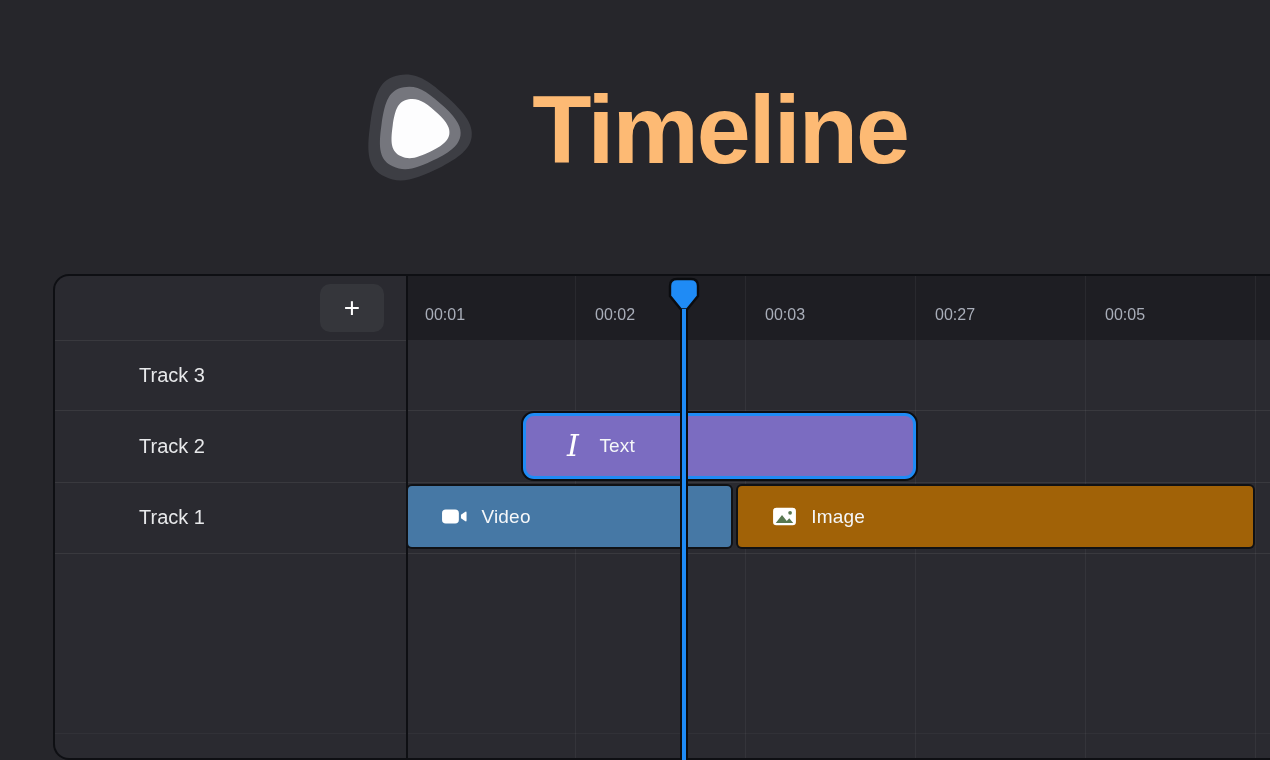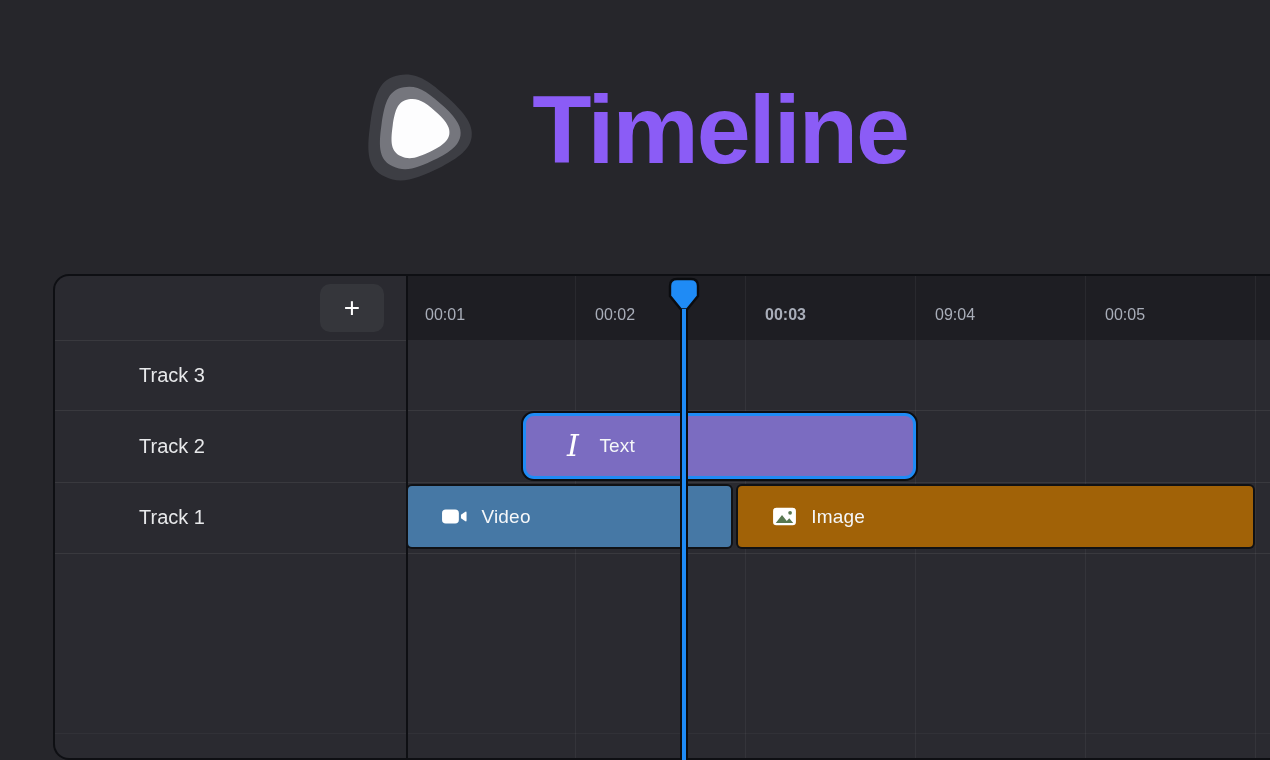--- a/index.html
+++ b/index.html
@@ -8,21 +8,21 @@
     background:#26262b;
     font-family:"Liberation Sans", sans-serif;
   }
 
   
   .logo-row {
     position:absolute; top:64px; left:0; width:100%;
     display:flex; align-items:center; justify-content:center; gap:52px;
   }
   .logo-title {
-    font-size:97px; font-weight:bold; color:#8b5cf6; letter-spacing:-2px;
+    font-size:97px; font-weight:bold; color:#fdba74; letter-spacing:-2px;
     line-height:132px; white-space:nowrap;
   }
 
   
   .panel {
     position:absolute; left:55px; top:276px; width:1233px; height:482px;
     background:#2a2a30; border-radius:14px;
     box-shadow:0 0 0 2px #0e0f13;
   }
   .v-divider { position:absolute; left:351px; top:0; width:2px; height:100%; background:#0e0f13; z-index:5; }
@@ -153,18 +153,18 @@
   <svg class="playhead-marker" id="ph-marker" width="36" height="37" viewBox="0 0 36 37" style="left: 610.8px;">
     <path id="ph-marker-path" d="M4 10 Q4 3 11 3 H25 Q32 3 32 10 V20 L21 33.5 H15 L4 20 Z" fill="#1f8bf5" stroke="#0b0c0f" stroke-width="2.4"></path>
   </svg>
   <div class="playhead-line" id="ph-line" style="left: 624.8px; background: rgb(31, 139, 245);"></div>
 
 <div class="gridline" style="left: 520px;"></div>
     <div class="ruler-label" style="left: 370px;">00:01</div>
     <div class="gridline" style="left: 690px;"></div>
     <div class="ruler-label" style="left: 540px;">00:02</div>
     <div class="gridline" style="left: 860px;"></div>
-    <div class="ruler-label" style="left: 710px; font-weight: bold;">00:03</div>
+    <div class="ruler-label" style="left: 710px;">00:03</div>
     <div class="gridline" style="left: 1030px;"></div>
-    <div class="ruler-label" style="left: 880px;">09:04</div>
+    <div class="ruler-label" style="left: 880px;">00:27</div>
     <div class="gridline" style="left: 1200px;"></div>
     <div class="ruler-label" style="left: 1050px;">00:05</div>
   </div>
 
 </body></html>

